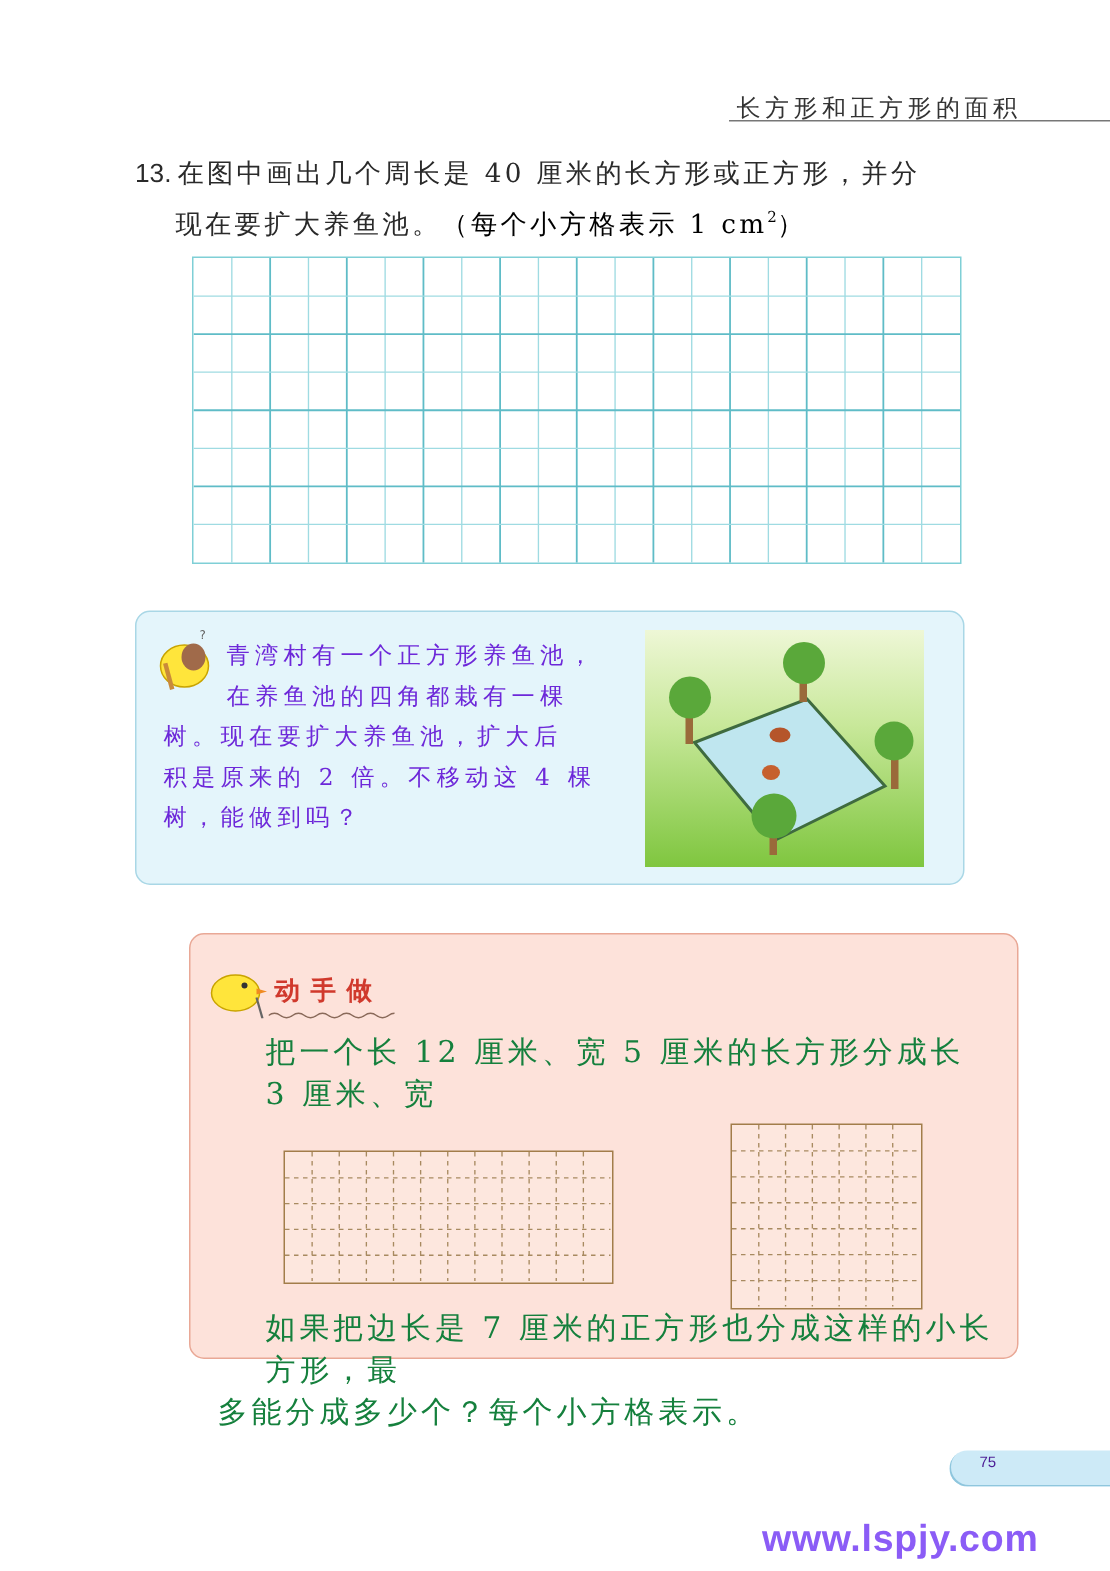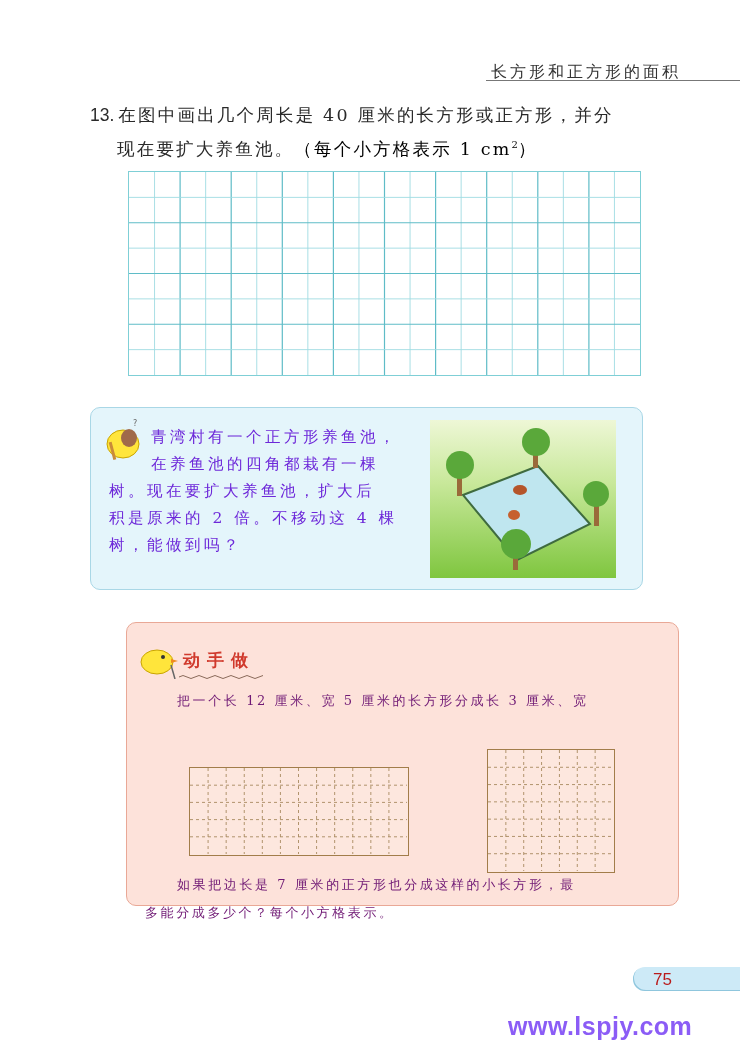--- a/index.html
+++ b/index.html
@@ -53,21 +53,21 @@
   }
   .activity-head { position: absolute; left: 10px; top: 20px; width: 140px; height: 40px; }
   .activity-title {
     position: absolute; left: 46px; top: 6px;
     font-family: "DejaVu Sans", sans-serif; font-size: 17px; font-weight: bold;
     color: #d0392c; letter-spacing: 7px;
   }
   .activity-wave { position: absolute; left: 42px; top: 31px; }
   .activity-para {
     position: absolute; left: 18px; width: 520px;
-    font-size: 13px; line-height: 28px; letter-spacing: 2.6px; color: #701a75;
+    font-size: 20px; line-height: 28px; letter-spacing: 2.6px; color: #15803d;
   }
   .activity-para .first { padding-left: 32px; }
   .p1 { top: 64px; }
   .p2 { top: 248px; }
 
   .grid-left {
     position: absolute; left: 62px; top: 144px; width: 220px; height: 89px;
     border: 1.5px solid #a27d4a; background: #fde7de;
   }
   .grid-right {
@@ -76,21 +76,21 @@
   }
   .grid-left svg, .grid-right svg { position: absolute; left: 0; top: 0; }
 
   .page-tab {
     position: absolute; left: 633px; top: 967px; width: 107px; height: 24px;
     background: #cdeaf7; border-radius: 12px 0 0 12px;
     box-shadow: inset 1px -1px 0 #8fc6dd;
   }
   .page-num {
     position: absolute; left: 20px; top: 3px;
-    font-family: "Liberation Sans", sans-serif; font-size: 17px; color: #b91c1c;
+    font-family: "Liberation Sans", sans-serif; font-size: 10px; color: #4c1d95;
   }
   .watermark {
     position: absolute; left: 508px; top: 1012px;
     font-family: "Liberation Sans", sans-serif; font-weight: 900; font-size: 25px;
     color: #8b5cf6; letter-spacing: 0.5px;
   }
 </style>
 </head>
 <body>
 

